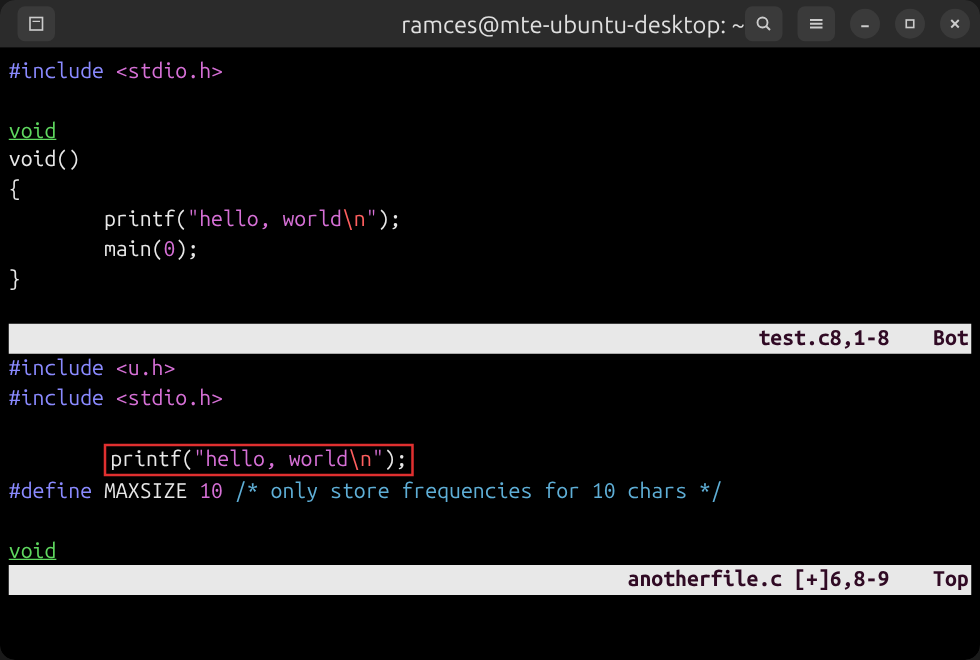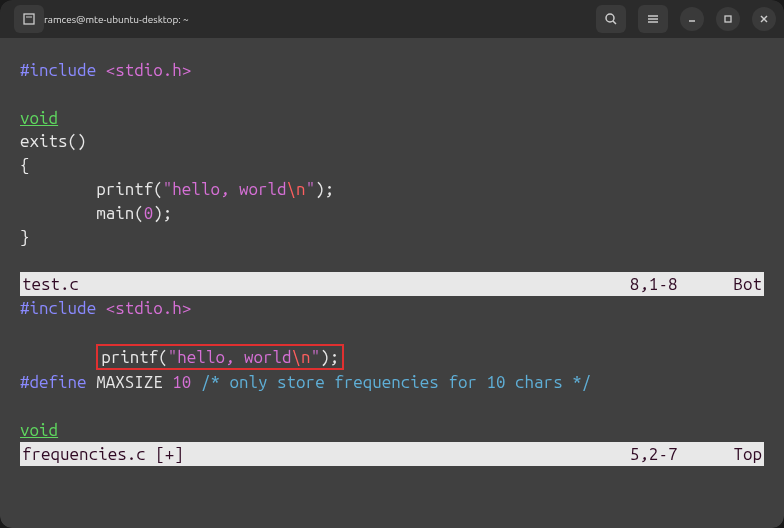--- a/index.html
+++ b/index.html
@@ -24,23 +24,23 @@
     }
     .titlebar-left {
       display: flex;
       align-items: center;
       gap: 8px;
       padding-left: 6px;
     }
     .titlebar-title {
       color: #e0e0e0;
       font-family: 'Ubuntu', sans-serif;
-      font-size: 10px;
+      font-size: 19px;
       flex: 1;
-      text-align: left;
+      text-align: right;
     }
     .titlebar-buttons {
       display: flex;
       gap: 12px;
       align-items: center;
     }
     .tb-btn {
       width: 24px;
       height: 24px;
       border-radius: 50%;
@@ -54,44 +54,44 @@
       width: 30px;
       height: 28px;
       border-radius: 6px;
       background: #3a3a3a;
       display: flex;
       align-items: center;
       justify-content: center;
       cursor: pointer;
     }
     .terminal {
-      background: #404040;
+      background: #000000;
       height: calc(100% - 38px);
-      padding: 20px;
+      padding: 7px;
       line-height: 1.4;
       border-bottom-left-radius: 12px;
       border-bottom-right-radius: 12px;
     }
     .code-line {
       white-space: pre;
       min-height: 23px;
     }
     .statusbar {
       background: #e8e8e8;
       color: #300a24;
       display: flex;
-      justify-content: space-between;
-      font-weight: normal;
+      justify-content: flex-end;
+      font-weight: bold;
       padding: 0 2px;
       height: 24px;
       align-items: center;
     }
     .statusbar-right {
       display: flex;
-      gap: 56px;
+      gap: 35px;
     }
     .kw-include { color: #8a8aff; }
     .kw-header { color: #d670d6; }
     .kw-void { color: #5fd75f; text-decoration: underline; }
     .kw-string { color: #d670d6; }
     .kw-escape { color: #ff5f5f; }
     .kw-num { color: #d670d6; }
     .kw-define { color: #8a8aff; }
     .kw-comment { color: #5fafd7; }
     .kw-macro { color: #e8e8e8; }
@@ -147,40 +147,41 @@
         </svg>
     </div>
   </div>
 </div>
 
 <div class="terminal">
 
   <div class="code-line"><span class="kw-include">#include</span><span class="kw-header"> &lt;stdio.h&gt;</span></div>
   <div class="code-line"> </div>
   <div class="code-line"><span class="kw-void">void</span></div>
-  <div class="code-line"><span class="plain">exits()</span></div>
+  <div class="code-line"><span class="plain">void()</span></div>
   <div class="code-line"><span class="plain">{</span></div>
   <div class="code-line"><span class="plain">        </span><span class="plain">printf(</span><span class="kw-string">"hello, world</span><span class="kw-escape">\n</span><span class="kw-string">"</span><span class="plain">);</span></div>
   <div class="code-line"><span class="plain">        </span><span class="plain">main(</span><span class="kw-num">0</span><span class="plain">);</span></div>
   <div class="code-line"><span class="plain">}</span></div>
   <div class="code-line"> </div>
   <div class="statusbar">
     <span>test.c</span>
     <span class="statusbar-right">
       <span>8,1-8</span>
       <span>Bot</span>
     </span>
   </div>
 
+  <div class="code-line"><span class="kw-include">#include</span><span class="kw-header"> &lt;u.h&gt;</span></div>
   <div class="code-line"><span class="kw-include">#include</span><span class="kw-header"> &lt;stdio.h&gt;</span></div>
   <div class="code-line"> </div>
   <div class="code-line"><span class="plain">        </span><span class="highlight-box"><span class="plain">printf(</span><span class="kw-string">"hello, world</span><span class="kw-escape">\n</span><span class="kw-string">"</span><span class="plain">);</span></span></div>
   <div class="code-line"><span class="kw-define">#define</span><span class="kw-macro"> MAXSIZE </span><span class="kw-num">10</span><span class="kw-comment"> /* only store frequencies for 10 chars */</span></div>
   <div class="code-line"> </div>
   <div class="code-line"><span class="kw-void">void</span></div>
   <div class="statusbar">
-    <span>frequencies.c [+]</span>
+    <span>anotherfile.c [+]</span>
     <span class="statusbar-right">
-      <span>5,2-7</span>
+      <span>6,8-9</span>
       <span>Top</span>
     </span>
   </div>
 </div>
 
 </body></html>

